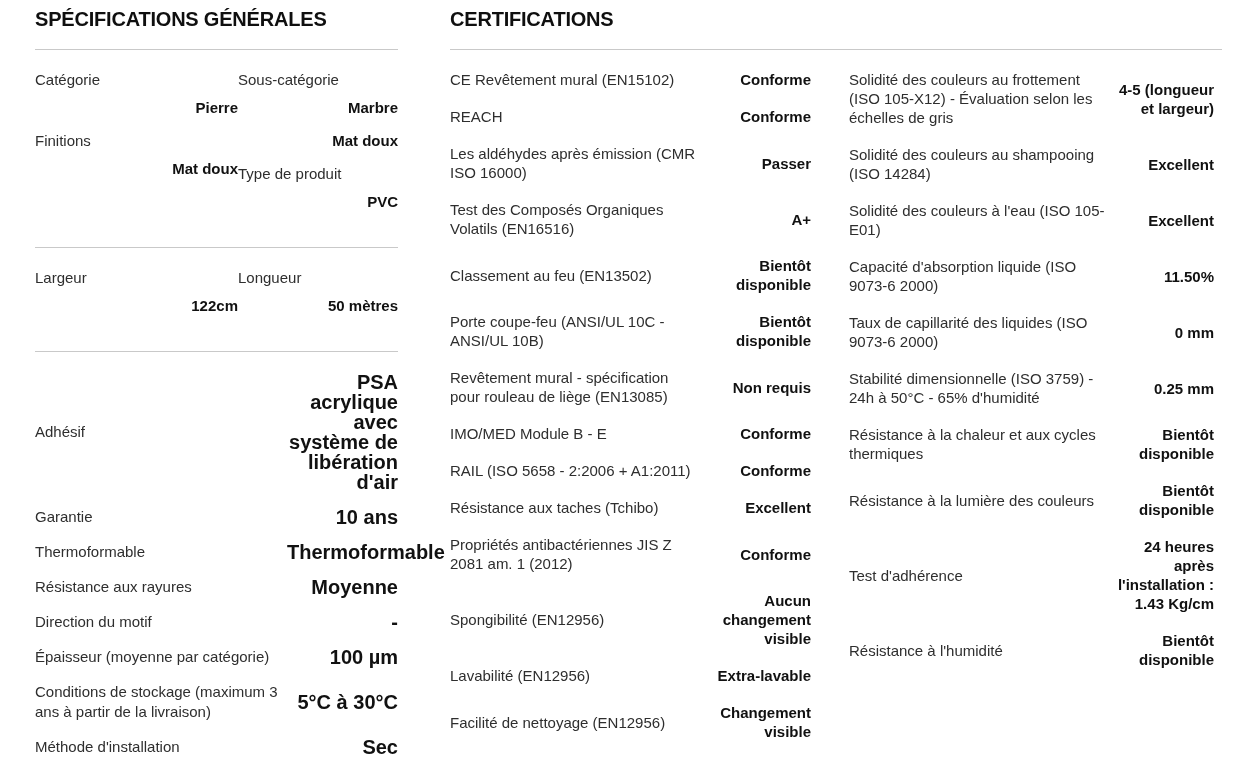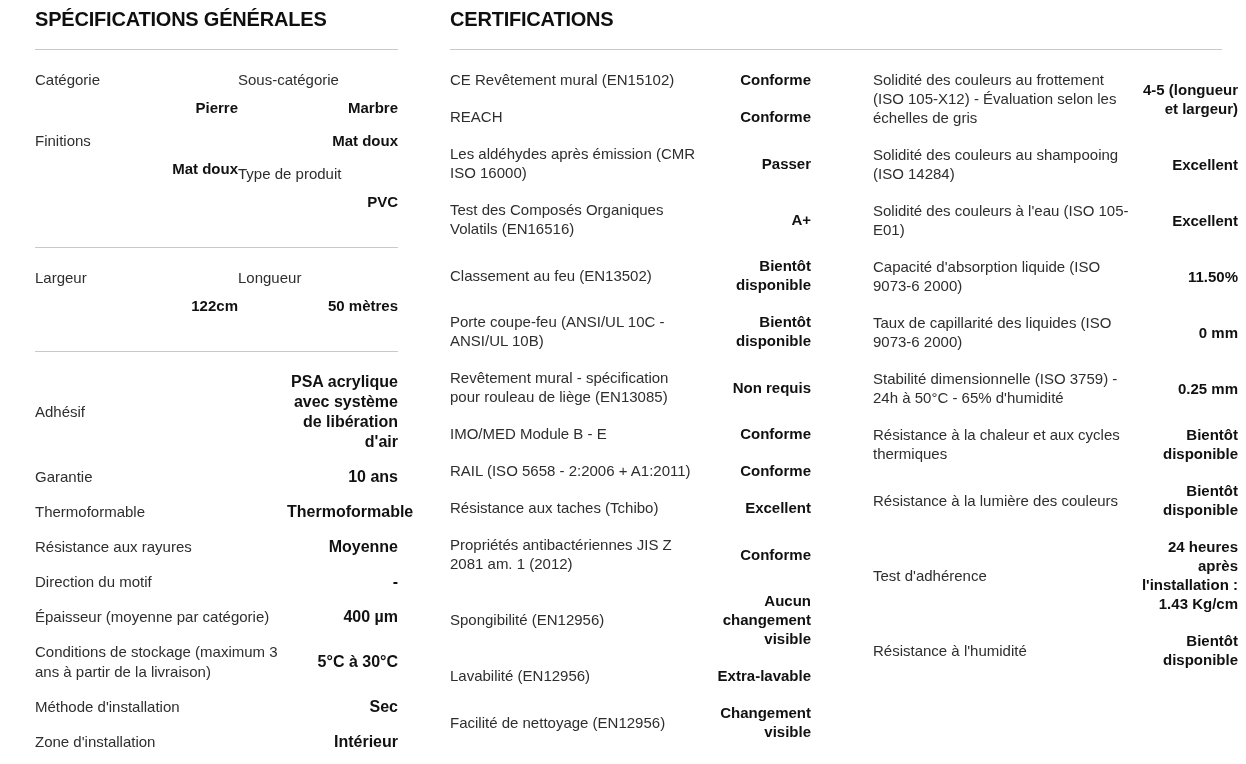--- a/index.html
+++ b/index.html
@@ -59,36 +59,36 @@
     margin-bottom: 15px;
   }
   .kv-label {
     font-size: 15px;
     line-height: 20px;
     color: #2e2e2e;
     width: 252px;
     flex: none;
   }
   .kv-value {
-    font-size: 16px;
+    font-size: 20px;
     line-height: 20px;
     font-weight: 700;
     color: #111111;
     text-align: right;
     max-width: 120px;
   }
 
   
   .cert-section { width: 772px; flex: none; }
   .cert-columns {
     display: flex;
     gap: 38px;
   }
   .cert-col { width: 361px; flex: none; }
-  .cert-col + .cert-col { width: 365px; margin-left: 24px; }
+  .cert-col + .cert-col { width: 365px; }
   .cert-row {
     display: flex;
     justify-content: space-between;
     align-items: center;
     margin-bottom: 18px;
   }
   .cert-label {
     font-size: 15px;
     line-height: 19px;
     color: #2e2e2e;
@@ -189,21 +189,21 @@
           <div class="kv-value">Moyenne</div>
         </div>
 
         <div class="kv-row">
           <div class="kv-label">Direction du motif</div>
           <div class="kv-value">-</div>
         </div>
 
         <div class="kv-row">
           <div class="kv-label">Épaisseur (moyenne par catégorie)</div>
-          <div class="kv-value">400 µm</div>
+          <div class="kv-value">100 µm</div>
         </div>
 
         <div class="kv-row">
           <div class="kv-label">Conditions de stockage (maximum 3 ans à partir de la livraison)</div>
           <div class="kv-value">5°C à 30°C</div>
         </div>
 
         <div class="kv-row">
           <div class="kv-label">Méthode d'installation</div>
           <div class="kv-value">Sec</div>

